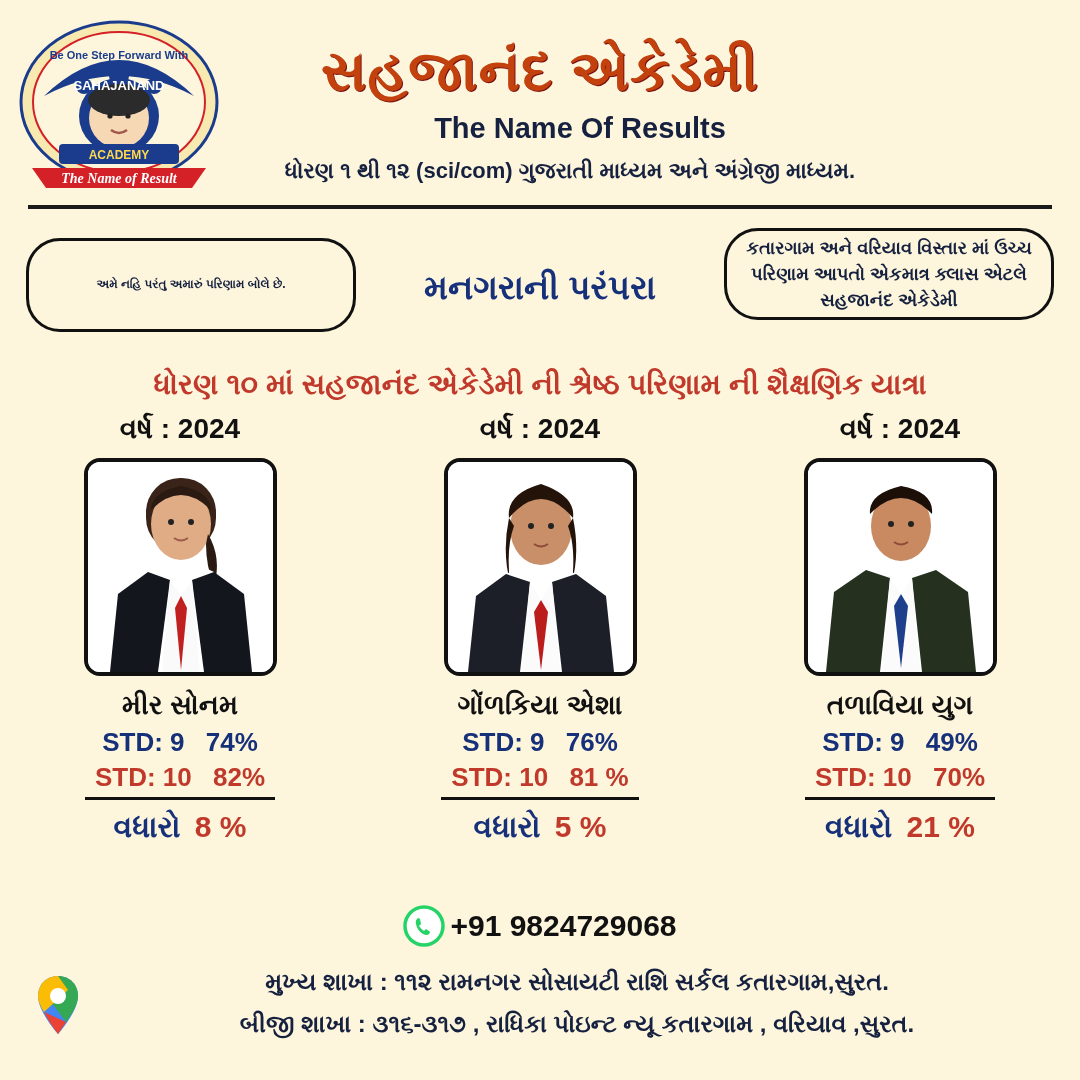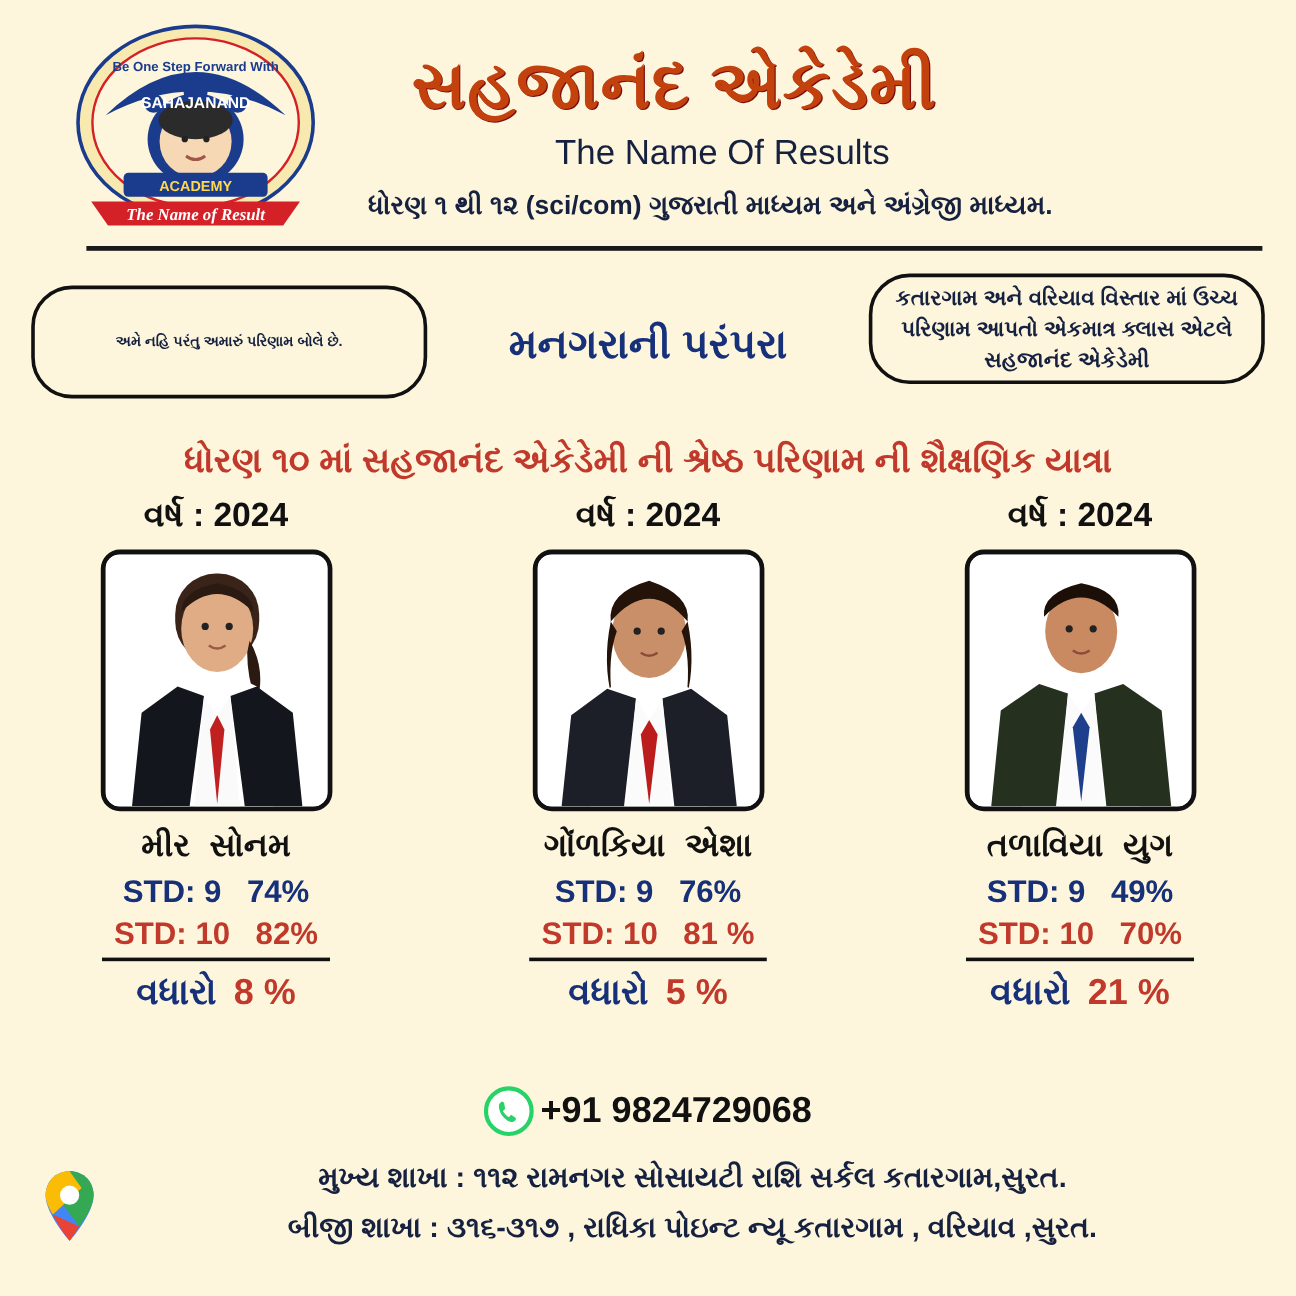--- a/index.html
+++ b/index.html
@@ -13,21 +13,20 @@
   .page{
     width:1080px;height:1080px;
     position:relative;
     box-sizing:border-box;
   }
 
   
   .header{
     position:relative;
     height:200px;
-    margin-left:44px;
   }
   .logo{
     position:absolute;
     left:14px; top:16px;
     width:210px; height:180px;
   }
   .logo svg{display:block;}
   .title{
     position:absolute;
     left:0; right:0; top:38px;
@@ -36,21 +35,21 @@
     font-weight:bold;
     color:#c2410c;
     letter-spacing:1px;
     text-shadow:1px 1px 0 #7a0f13;
   }
   .subtitle{
     position:absolute;
     left:0; right:0; top:112px;
     text-align:center;
     font-size:29px;
-    font-weight:normal;
+    font-weight:bold;
     color:#16213f;
     padding-left:80px;
   }
   .tagline{
     position:absolute;
     left:0; right:0; top:158px;
     text-align:center;
     font-size:22px;
     font-weight:bold;
     color:#16213f;
@@ -131,21 +130,20 @@
     background:#ffffff;
     overflow:hidden;
     position:relative;
   }
   .photo-frame svg{display:block;}
   .student-name{
     margin-top:14px;
     font-size:27px;
     font-weight:bold;
     color:#111;
-    font-family:Liberation Mono, monospace;
   }
   .row-std{
     margin-top:6px;
     font-size:26px;
     font-weight:bold;
     color:#16307a;
   }
   .row-std .pc{ margin-left:14px;}
   .row-std2{
     margin-top:4px;

